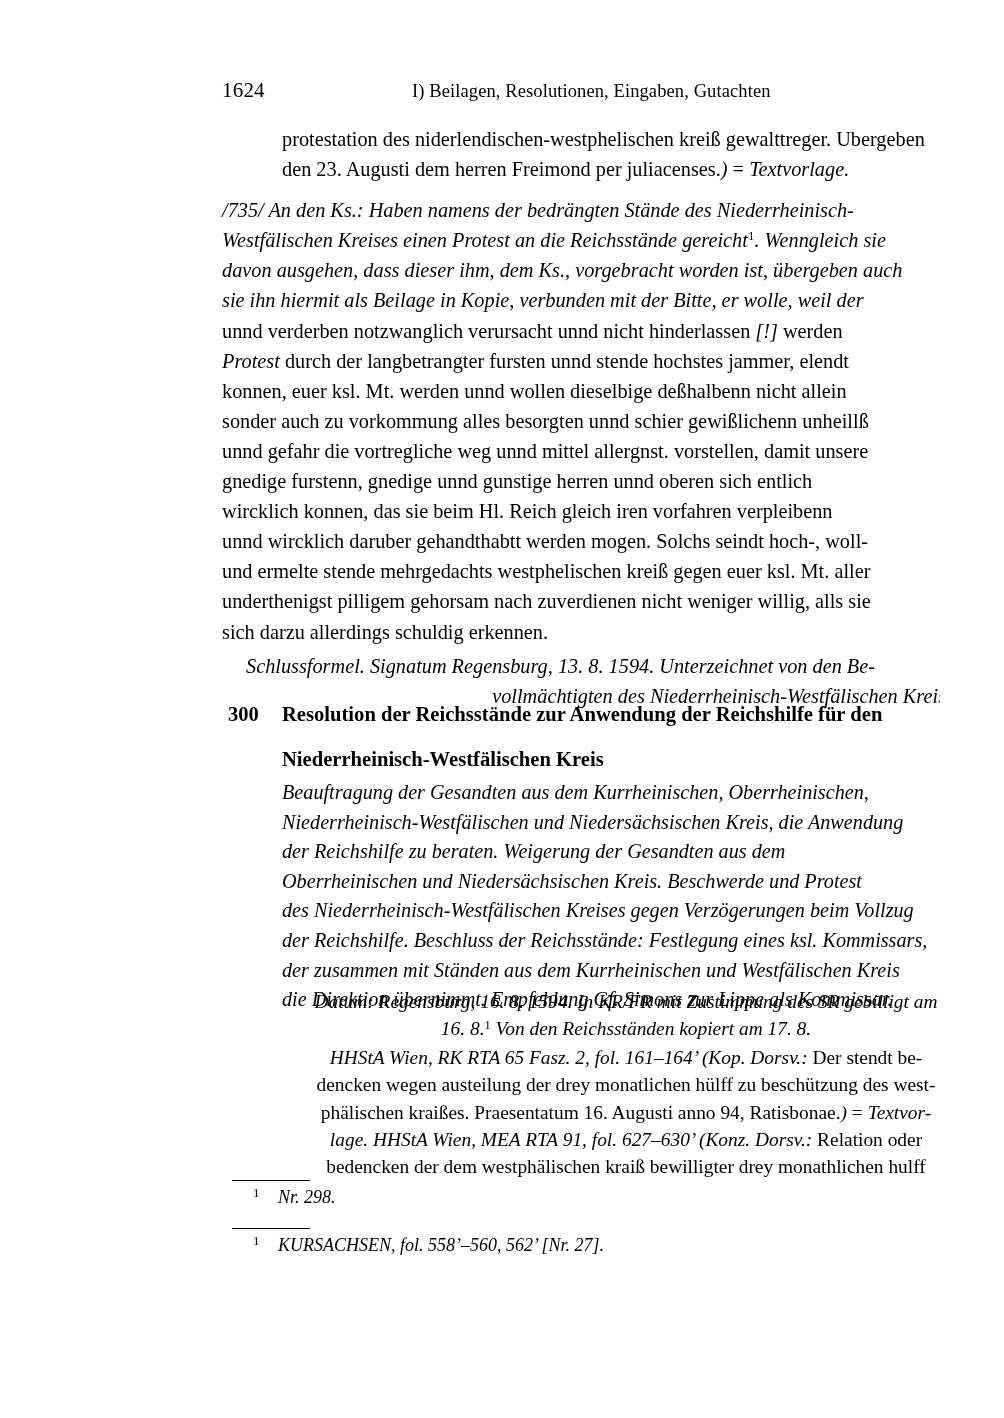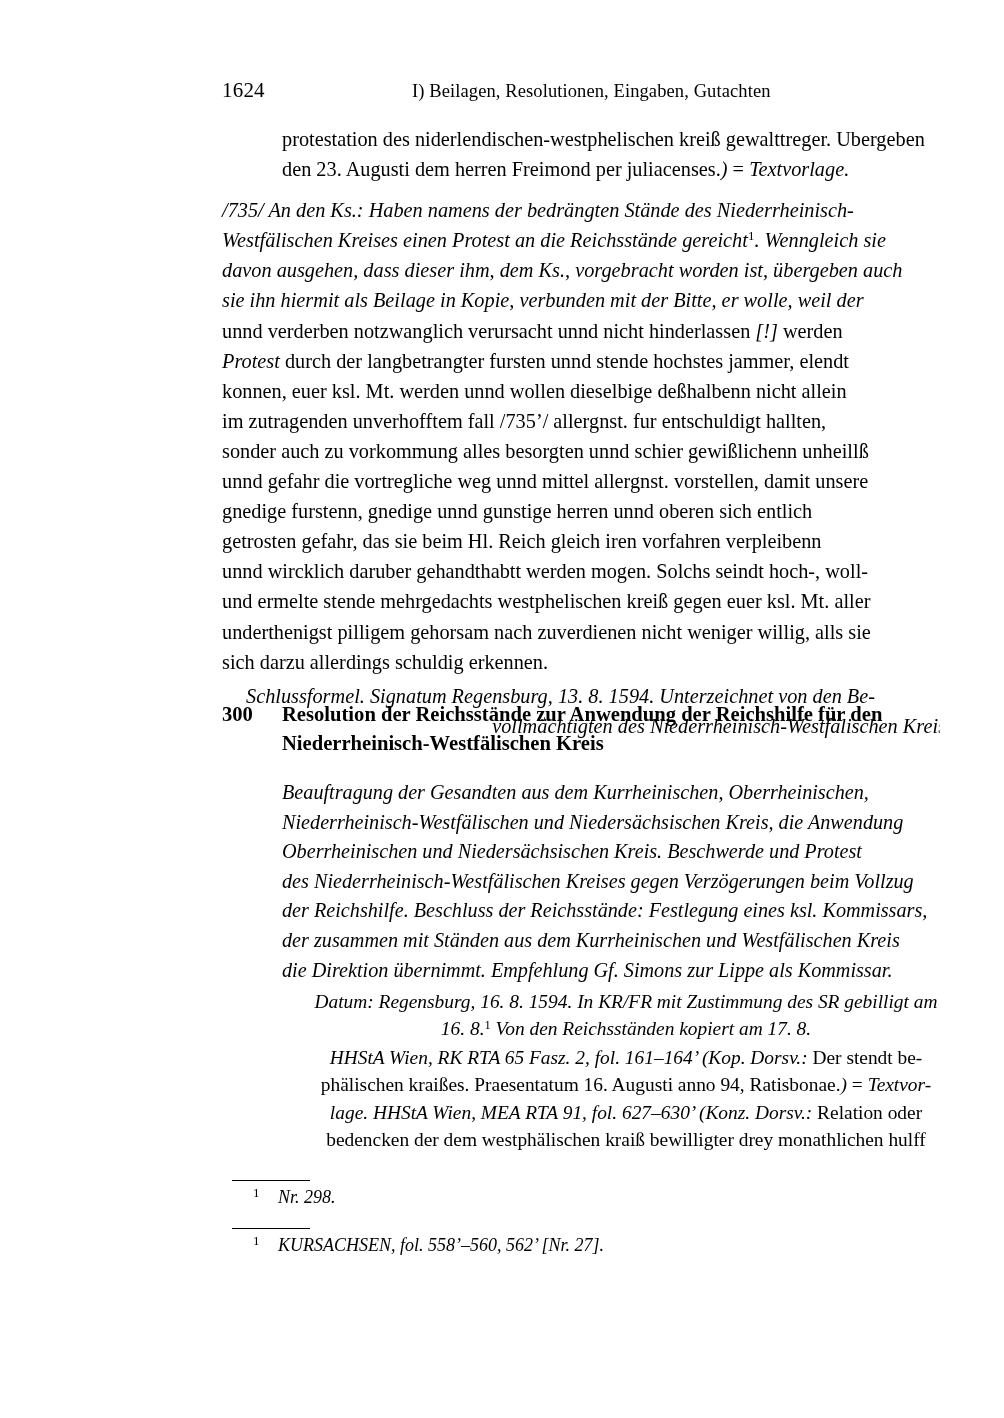--- a/index.html
+++ b/index.html
@@ -95,32 +95,32 @@
     position: absolute;
     top: 700px;
     left: 158px;
     width: 748px;
     font-weight: bold;
     font-size: 20.6px;
     line-height: 29px;
   }
   .section-heading .num {
     position: absolute;
-    left: 0;
+    left: 6px;
     top: 0;
     font-weight: bold;
     font-family: Liberation Serif, serif;
   }
   .section-heading .title {
     display: block;
     margin-left: 60px;
     text-align: justify;
   }
   .section-heading .title .ln { display: block; }
-  .section-heading .title .ln.last { text-align: left; }
+  .section-heading .title .ln.last { text-align: left; margin-top: 16px; }
 
   
   .regest {
     position: absolute;
     top: 778px;
     left: 218px;
     width: 688px;
     font-style: italic;
     font-size: 20.2px;
     line-height: 29.6px;
@@ -203,25 +203,24 @@
     </p>
 
     <p class="para-body sp-before-735">
       <span class="ln"><span class="it">/735/ An den Ks.: Haben namens der bedrängten Stände des Niederrheinisch-</span></span>
       <span class="ln"><span class="it">Westfälischen Kreises einen Protest an die Reichsstände gereicht</span><sup>1</sup><span class="it">. Wenngleich sie</span></span>
       <span class="ln"><span class="it">davon ausgehen, dass dieser ihm, dem Ks., vorgebracht worden ist, übergeben auch</span></span>
       <span class="ln"><span class="it">sie ihn hiermit als Beilage in Kopie, verbunden mit der Bitte, er wolle, weil der</span></span>
       <span class="ln"><span>unnd verderben notzwanglich verursacht unnd nicht hinderlassen </span><span class="it">[!]</span><span> werden</span></span>
       <span class="ln"><span class="it">Protest</span><span> durch der langbetrangter fursten unnd stende hochstes jammer, elendt</span></span>
       <span class="ln">konnen, euer ksl. Mt. werden unnd wollen dieselbige deßhalbenn nicht allein</span>
-      <span class="ln">im zutragenden unverhofftem fall /735’/ allergnst. fur entschuldigt hallten,</span>
       <span class="ln">sonder auch zu vorkommung alles besorgten unnd schier gewißlichenn unheillß</span>
       <span class="ln">unnd gefahr die vortregliche weg unnd mittel allergnst. vorstellen, damit unsere</span>
       <span class="ln">gnedige furstenn, gnedige unnd gunstige herren unnd oberen sich entlich</span>
-      <span class="ln">getrosten gefahr, das sie beim Hl. Reich gleich iren vorfahren verpleibenn</span>
+      <span class="ln">wircklich konnen, das sie beim Hl. Reich gleich iren vorfahren verpleibenn</span>
       <span class="ln">unnd wircklich daruber gehandthabtt werden mogen. Solchs seindt hoch-, woll-</span>
       <span class="ln">und ermelte stende mehrgedachts westphelischen kreiß gegen euer ksl. Mt. aller</span>
       <span class="ln">underthenigst pilligem gehorsam nach zuverdienen nicht weniger willig, alls sie</span>
       <span class="ln last">sich darzu allerdings schuldig erkennen.</span>
     </p>
 
     <p class="schlussformel it">
       <span class="ln first">Schlussformel. Signatum Regensburg, 13. 8. 1594. Unterzeichnet von den Be-</span>
       <span class="ln last">vollmächtigten des Niederrheinisch-Westfälischen Kreises.</span>
     </p>
@@ -232,36 +231,38 @@
     <span class="num">300</span>
     <span class="title">
       <span class="ln">Resolution der Reichsstände zur Anwendung der Reichshilfe für den</span>
       <span class="ln last">Niederrheinisch-Westfälischen Kreis</span>
     </span>
   </div>
 
   <div class="regest">
     <span class="ln">Beauftragung der Gesandten aus dem Kurrheinischen, Oberrheinischen,</span>
     <span class="ln">Niederrheinisch-Westfälischen und Niedersächsischen Kreis, die Anwendung</span>
+    <span class="ln">der Reichshilfe zu beraten. Weigerung der Gesandten aus dem</span>
     <span class="ln">Oberrheinischen und Niedersächsischen Kreis. Beschwerde und Protest</span>
     <span class="ln">des Niederrheinisch-Westfälischen Kreises gegen Verzögerungen beim Vollzug</span>
     <span class="ln">der Reichshilfe. Beschluss der Reichsstände: Festlegung eines ksl. Kommissars,</span>
     <span class="ln">der zusammen mit Ständen aus dem Kurrheinischen und Westfälischen Kreis</span>
     <span class="ln last">die Direktion übernimmt. Empfehlung Gf. Simons zur Lippe als Kommissar.</span>
   </div>
 
   <div class="apparatus">
 
     <p>
       <span class="ln it">Datum: Regensburg, 16. 8. 1594. In KR/FR mit Zustimmung des SR gebilligt am</span>
       <span class="ln"><span class="it">16. 8.</span><sup>1</sup><span class="it"> Von den Reichsständen kopiert am 17. 8.</span></span>
     </p>
 
     <p class="block-gap">
       <span class="ln"><span class="it">HHStA Wien, RK RTA 65 Fasz. 2, fol. 161–164’ (Kop. Dorsv.:</span><span> Der stendt be-</span></span>
+      <span class="ln">dencken wegen austeilung der drey monatlichen hülff zu beschützung des west-</span>
       <span class="ln"><span>phälischen kraißes. Praesentatum 16. Augusti anno 94, Ratisbonae.</span><span class="it">)</span><span> = </span><span class="it">Textvor-</span></span>
       <span class="ln"><span class="it">lage. HHStA Wien, MEA RTA 91, fol. 627–630’ (Konz. Dorsv.:</span><span> Relation oder</span></span>
       <span class="ln">bedencken der dem westphälischen kraiß bewilligter drey monathlichen hulff</span>
     </p>
 
   </div>
 
   <div class="footnotes fn-block-1">
     <div class="fn-rule"></div>
     <div class="fn-item">

